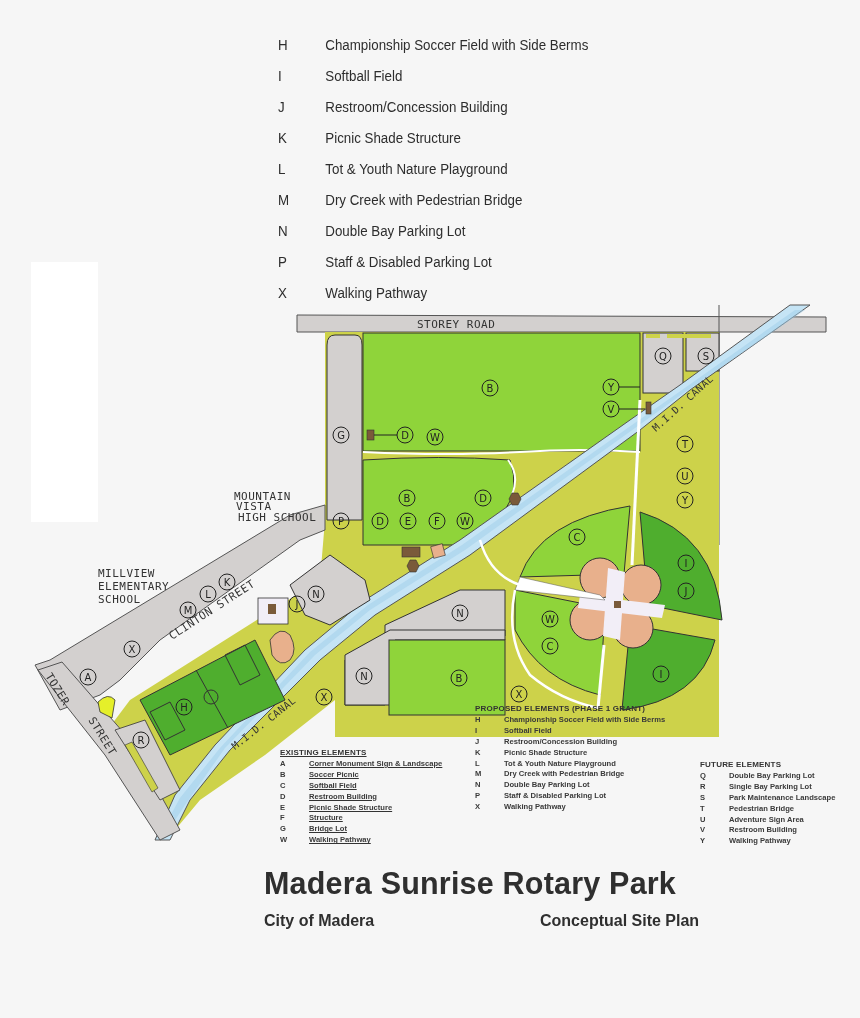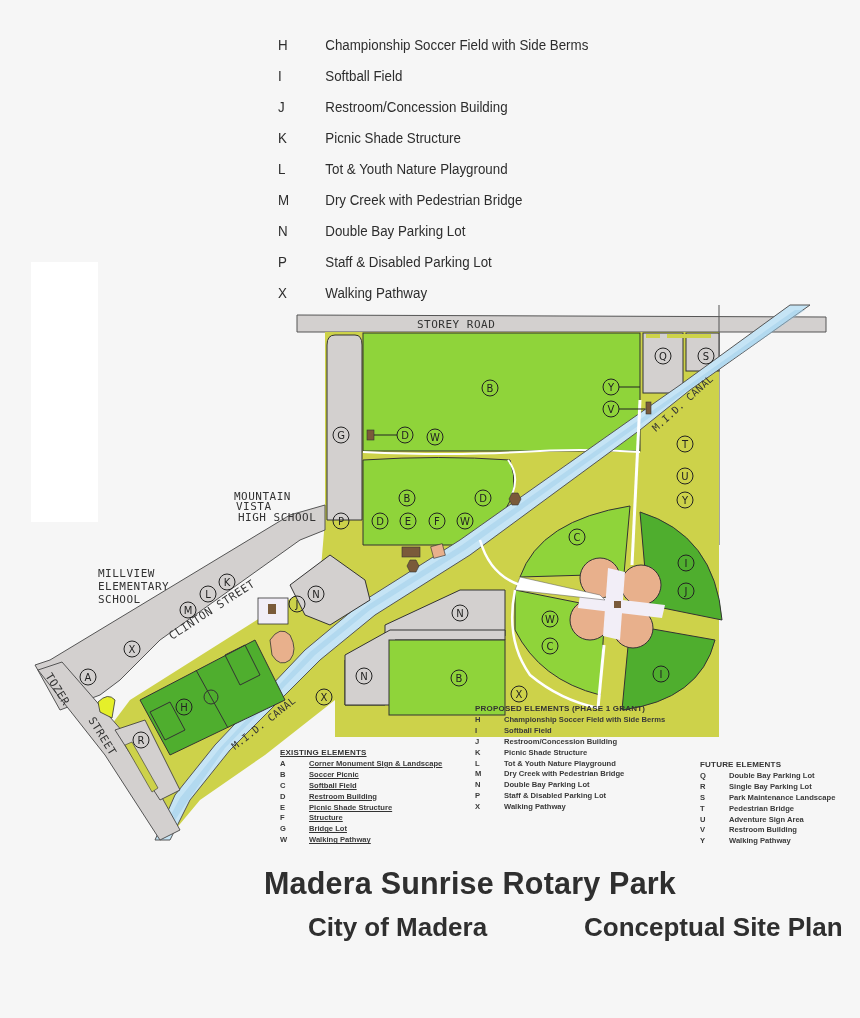--- a/index.html
+++ b/index.html
@@ -25,22 +25,22 @@
   .sketch { font-family: "DejaVu Sans Mono", monospace; fill: #333; font-size: 11px; letter-spacing: 0.5px; }
   .legend-block { position: absolute; font-family: "Liberation Sans", sans-serif; font-size: 7.6px; color: #333; }
   .legend-block .hd { font-weight: bold; font-size: 8px; letter-spacing: 0.2px; margin-bottom: 2px; }
   .legend-block .it { height: 10.9px; line-height: 10.9px; white-space: nowrap; font-weight: bold; color: #3a3a3a; }
   .legend-block .it .c { display: inline-block; }
   .title-main {
     position: absolute; left: 264px; top: 866px; font-size: 30.5px; font-weight: bold; color: #2f2f2f;
     font-family: "Liberation Sans", sans-serif; letter-spacing: 0.2px; white-space: nowrap;
   }
   .title-sub-left, .title-sub-right {
-    position: absolute; top: 912px; font-size: 26px; font-weight: bold; color: #2f2f2f;
-    font-family: "Liberation Sans", sans-serif; white-space: nowrap; margin-left: 44px;
+    position: absolute; top: 912px; font-size: 16px; font-weight: bold; color: #2f2f2f;
+    font-family: "Liberation Sans", sans-serif; white-space: nowrap;
   }
   .title-sub-left { left: 264px; }
   .title-sub-right { left: 540px; }
 </style>
 </head>
 <body>
 
 <div class="top-legend">
   <div class="row" style="top:0px"><span class="code">H</span><span>Championship Soccer Field with Side Berms</span></div>
   <div class="row" style="top:31px"><span class="code">I</span><span>Softball Field</span></div>

